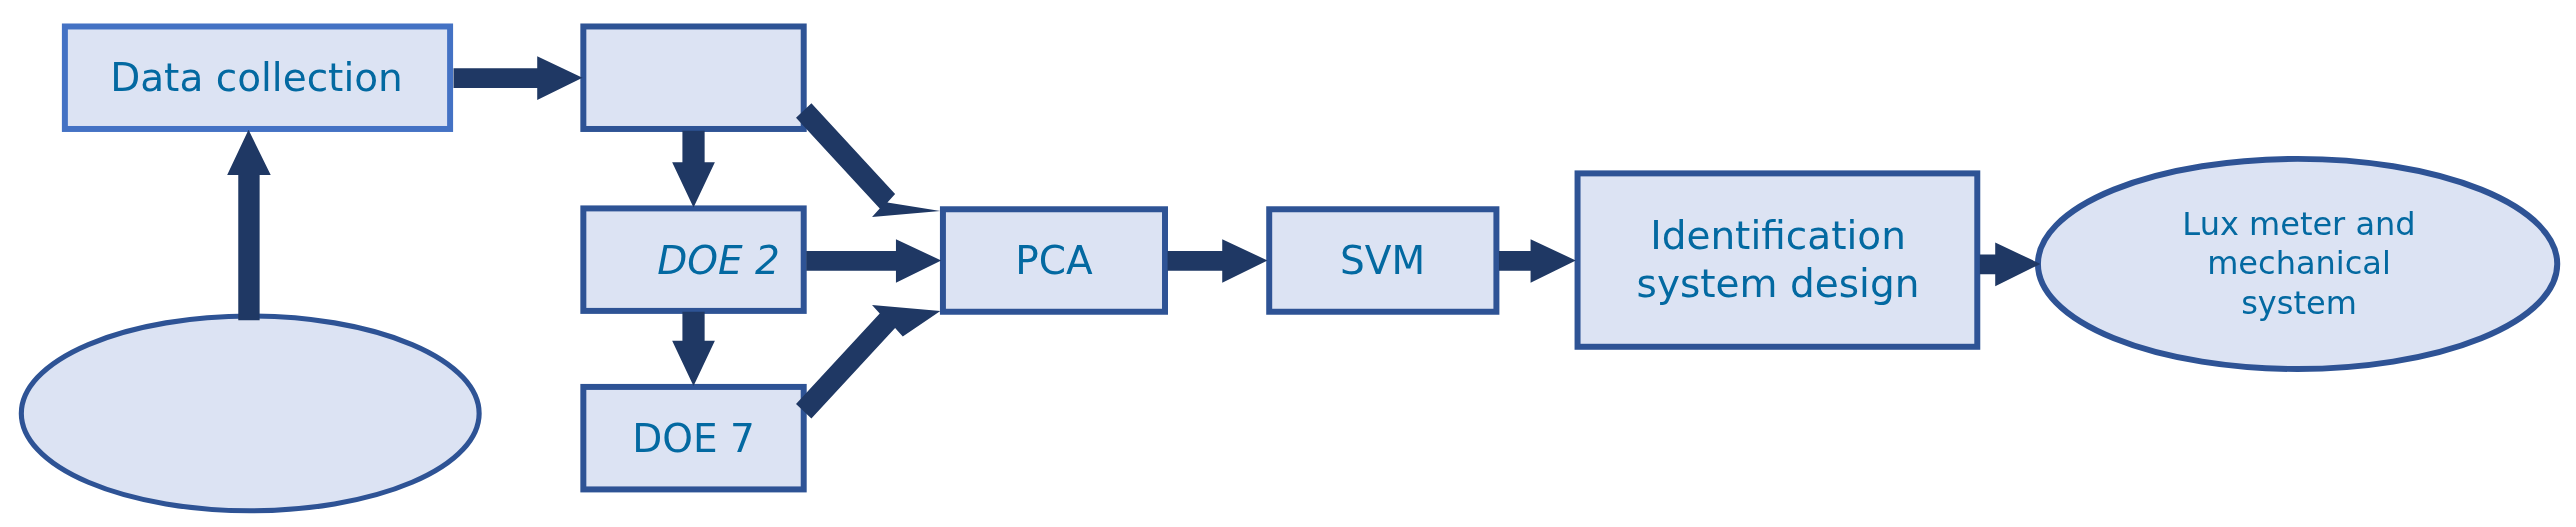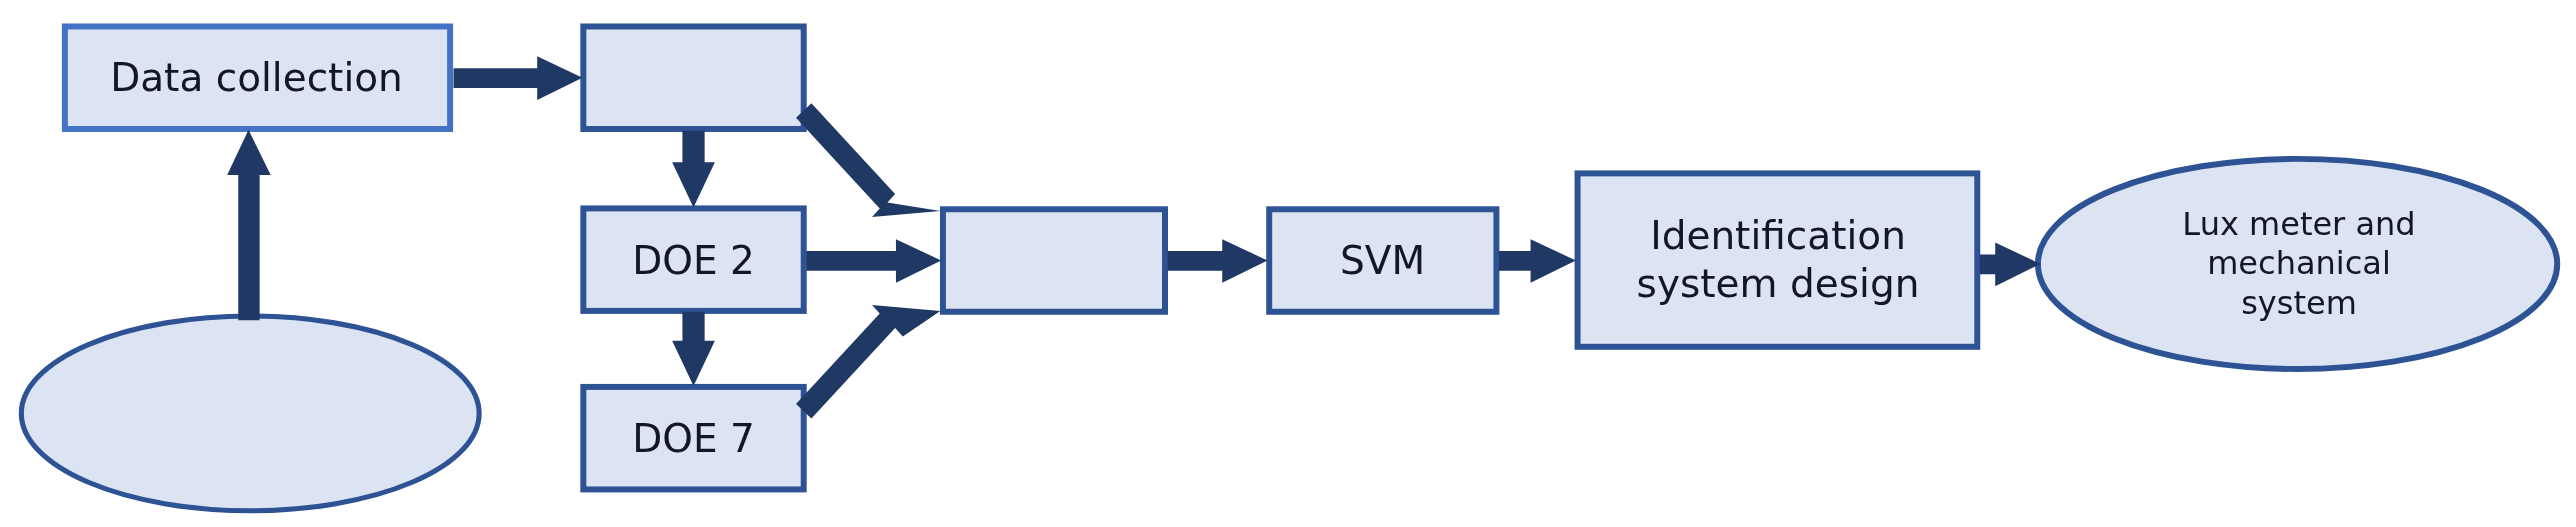--- a/index.html
+++ b/index.html
@@ -23,21 +23,21 @@
     top: 0;
     width: 2576px;
     height: 527px;
   }
   .node-label {
     position: absolute;
     display: flex;
     align-items: center;
     justify-content: center;
     text-align: center;
-    color: #0f172a;
+    color: #0369a1;
     font-family: "DejaVu Sans", "Liberation Sans", sans-serif;
     font-weight: 400;
     line-height: 1.22;
     pointer-events: none;
     white-space: pre-line;
   }
   .lbl-46 { font-size: 39px; }
   .lbl-44 { font-size: 32px; }
 </style>
 </head>
@@ -84,24 +84,25 @@
     <polygon fill="#1F3864" points="1844,305 1791,280 1791,294 1754,294 1754,317 1791,317 1791,331"></polygon>
 
     <polygon fill="#1F3864" points="2388,309 2335,284 2335,298 2317,298 2317,321 2335,321 2335,335"></polygon>
 
   </svg>
 
   <div class="node-label lbl-46" style="left:64px; top:26.5px; width:385px; height:103px;">Data collection</div>
 
 
 
-  <div class="node-label lbl-46" style="left:583px; top:209px; width:221px; height:103px;">DOE 2</div>
+  <div class="node-label lbl-46" style="left:608px; top:209px; width:221px; height:103px;font-style:italic;">DOE 2</div>
 
   <div class="node-label lbl-46" style="left:583px; top:387px; width:221px; height:103px;">DOE 7</div>
 
+  <div class="node-label lbl-46" style="left:943px; top:209px; width:222px; height:103px;">PCA</div>
 
   <div class="node-label lbl-46" style="left:1578px; top:173px; width:400px; height:173px;">Identification
 system design</div>
 
   <div class="node-label lbl-46" style="left:1269px; top:209px; width:227px; height:103px;">SVM</div>
 
   <div class="node-label lbl-44" style="left:2068px; top:158px; width:462px; height:212px;">Lux meter and
 mechanical
 system</div>
 

